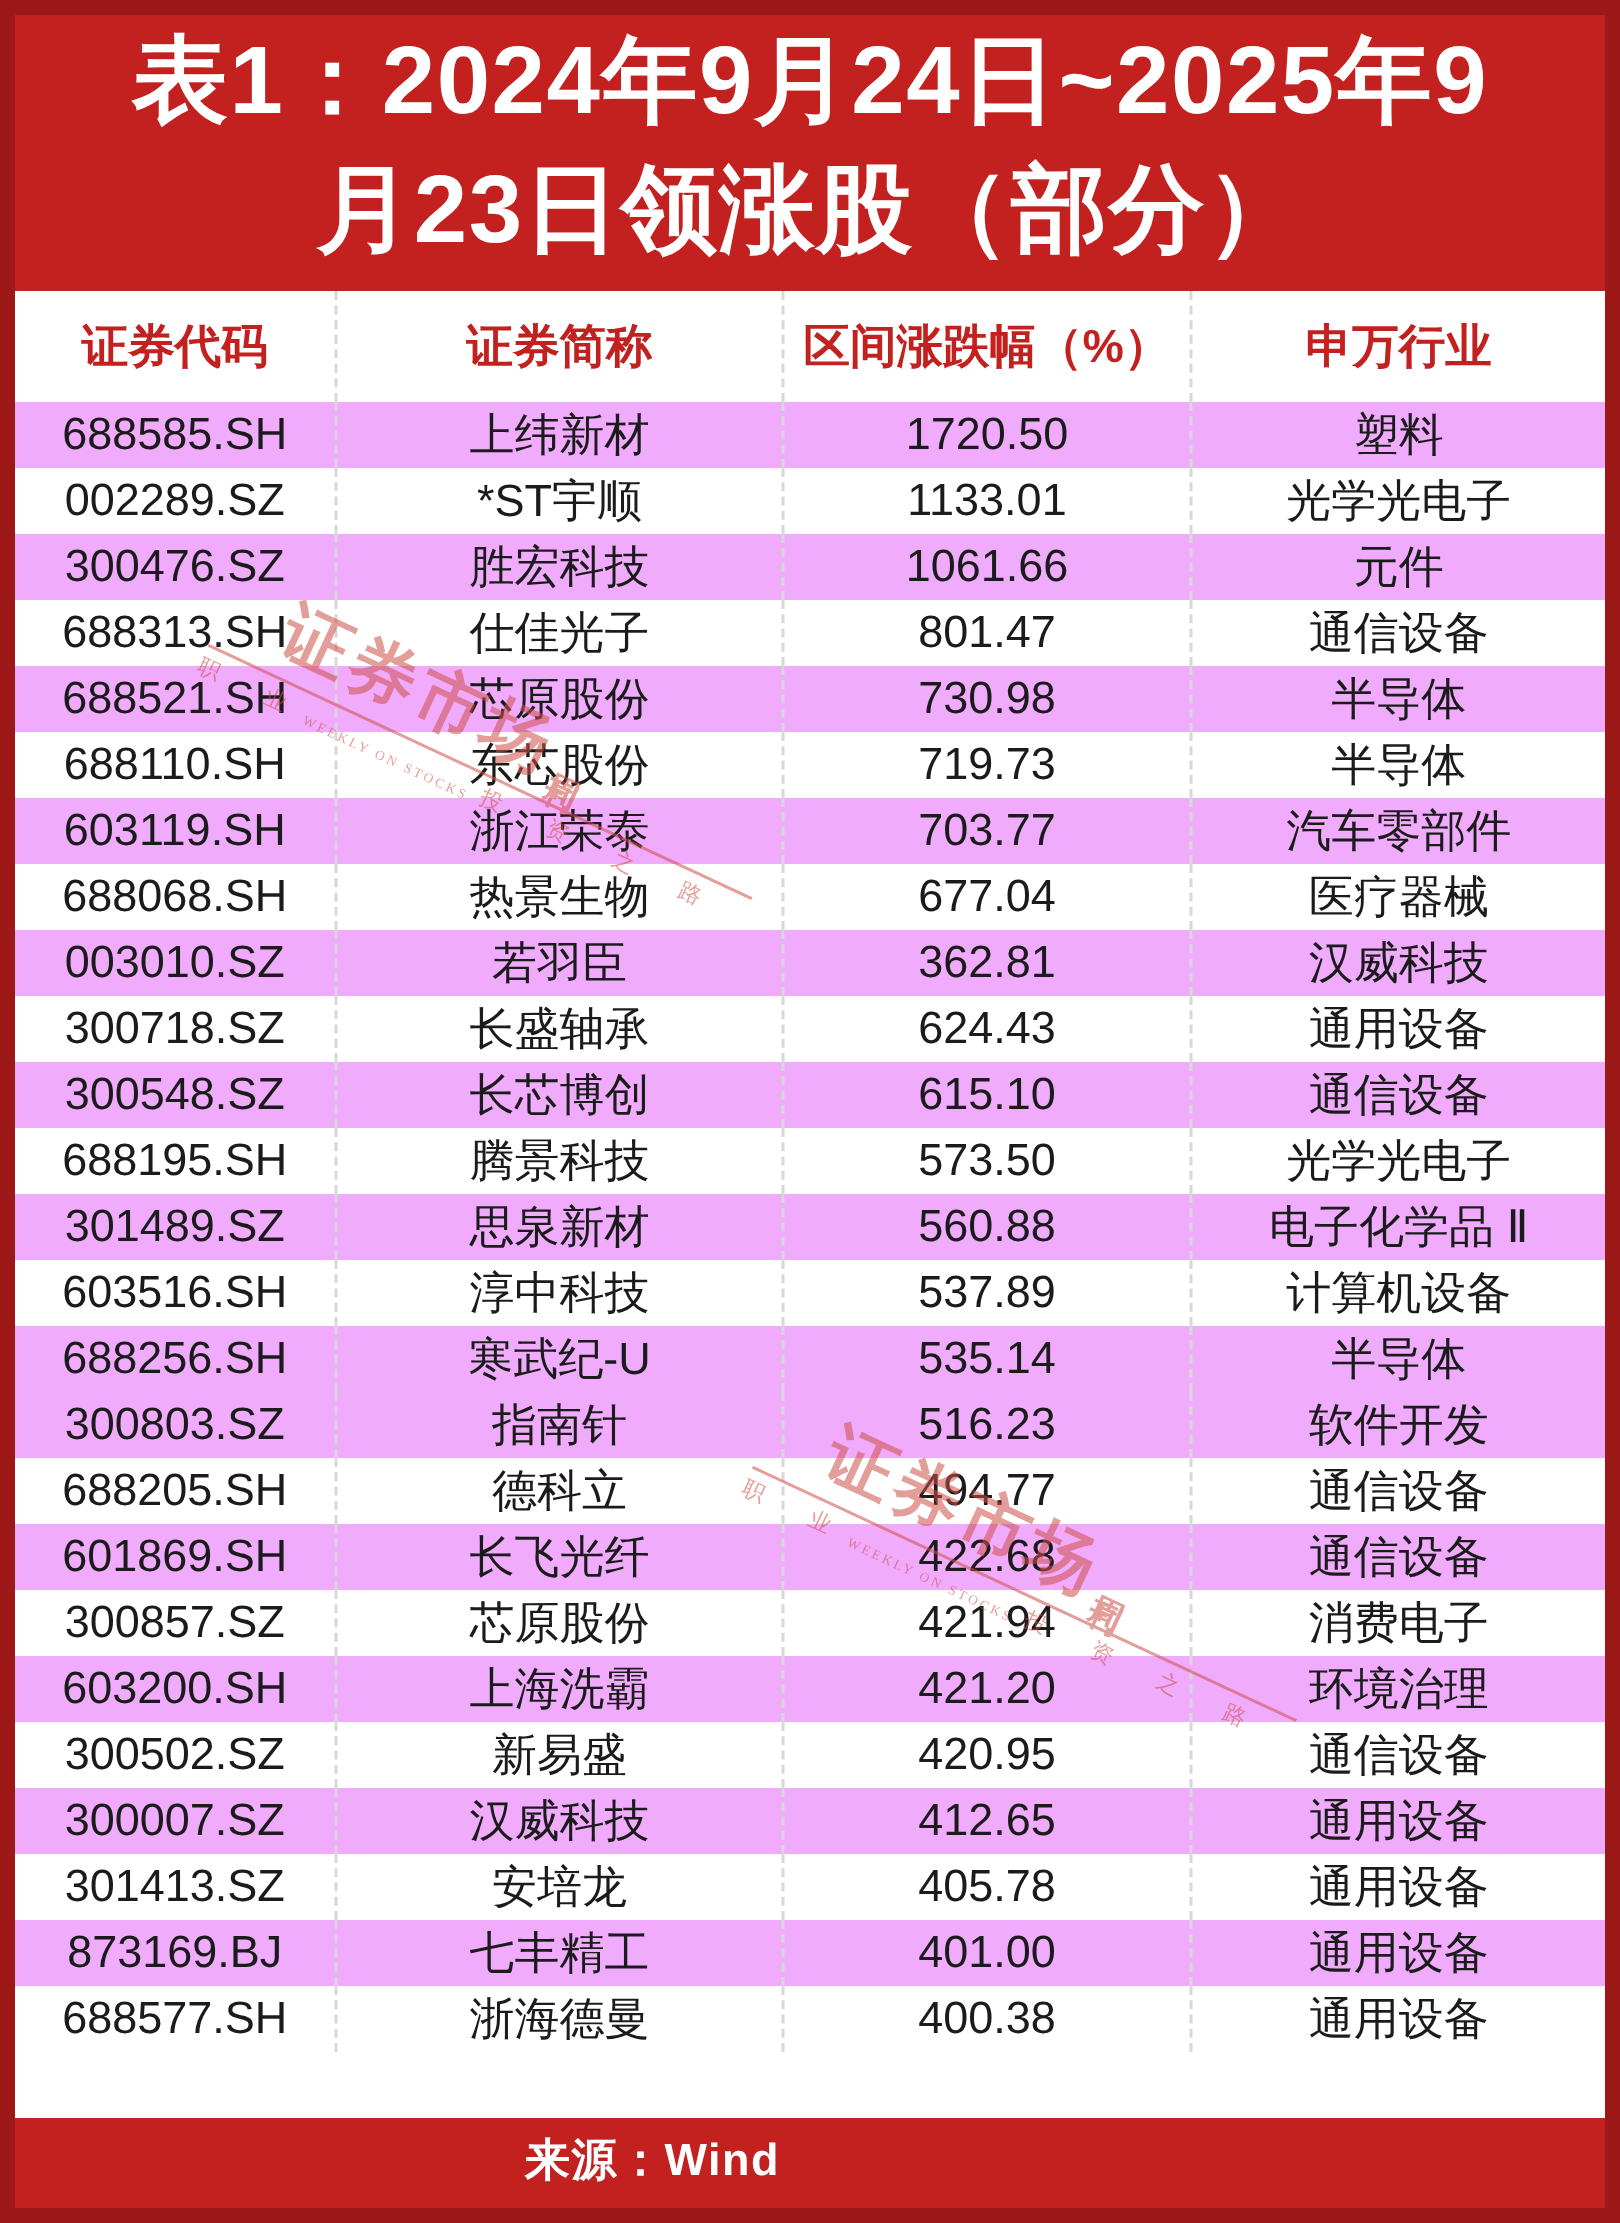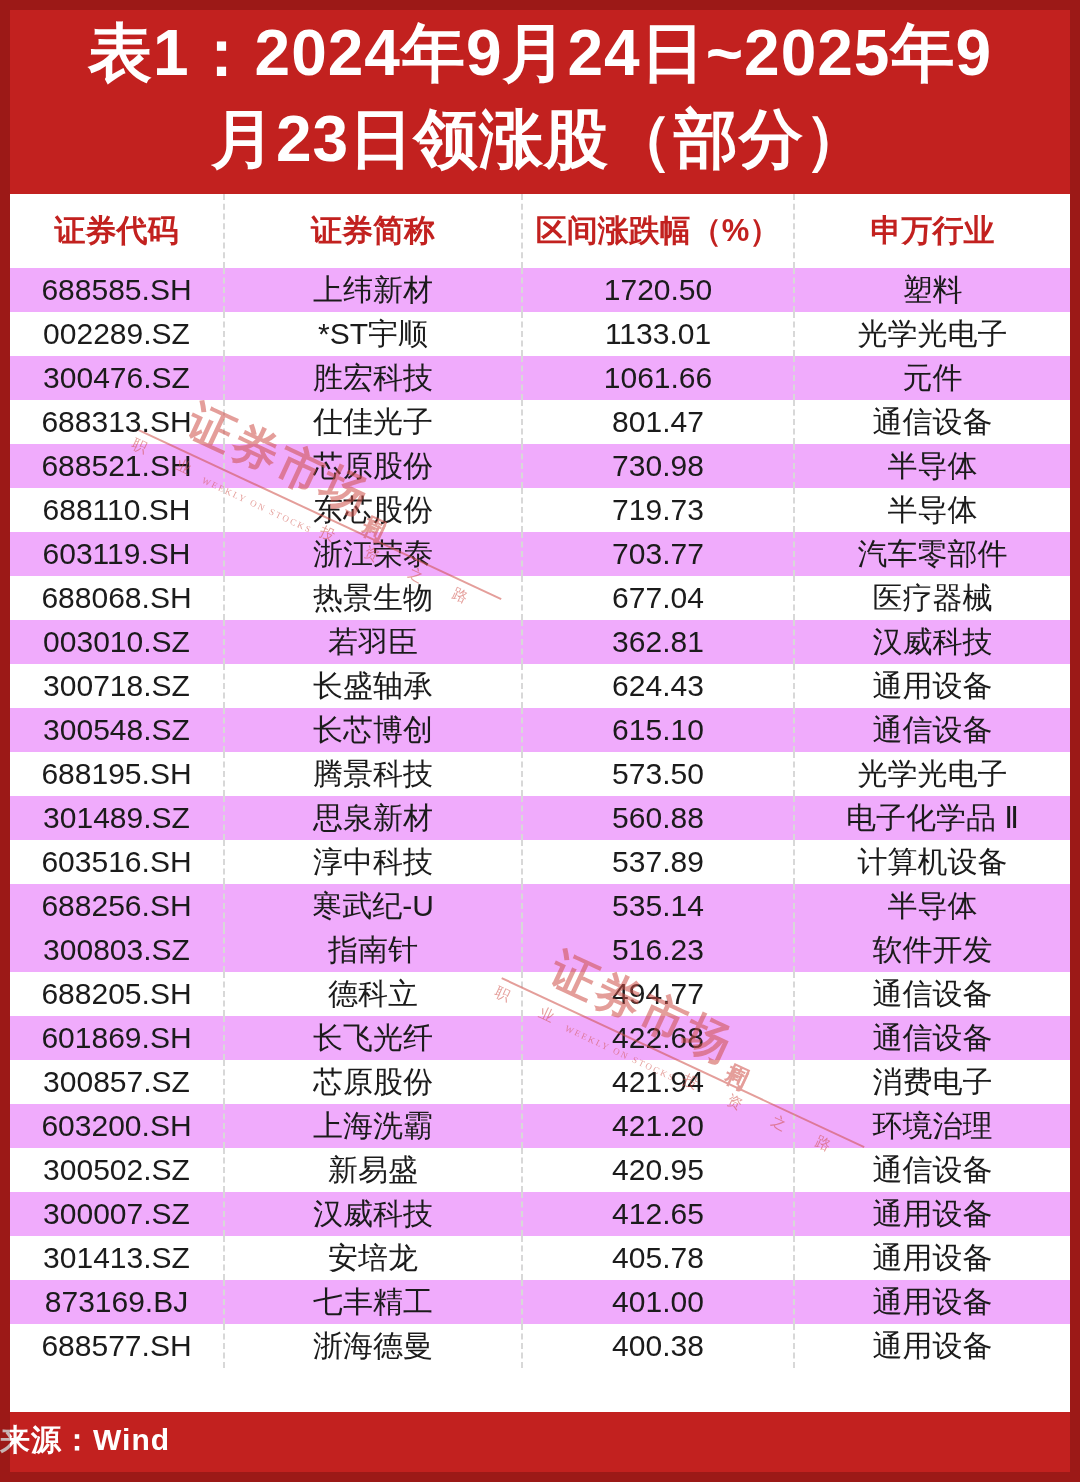--- a/index.html
+++ b/index.html
@@ -38,21 +38,21 @@
   tbody td{
     height:44px;vertical-align:middle;text-align:center;
     font-size:30px;color:#1b1b1b;padding:0;white-space:nowrap;
   }
   tbody tr.alt td{background:#f0abfc;}
   th:not(:first-child),td:not(:first-child){border-left:2px dashed #d8d8d8;}
   
   .footer-bar{
     position:absolute;left:0;top:1412px;width:896px;height:70px;
     background:#c2211f;box-sizing:border-box;
-    display:flex;align-items:flex-start;justify-content:flex-start;
+    display:flex;align-items:flex-start;justify-content:center;
     padding:8px 26px 0 0;z-index:2;
   }
   .footer-text{color:#ffffff;font-size:30px;font-weight:bold;letter-spacing:1px;}
   
   .wm{
     position:absolute;z-index:5;pointer-events:none;
     color:#cf5049;opacity:0.55;
     transform:rotate(25deg);transform-origin:0 0;
     font-family:"Liberation Serif","DejaVu Serif",serif;
   }

